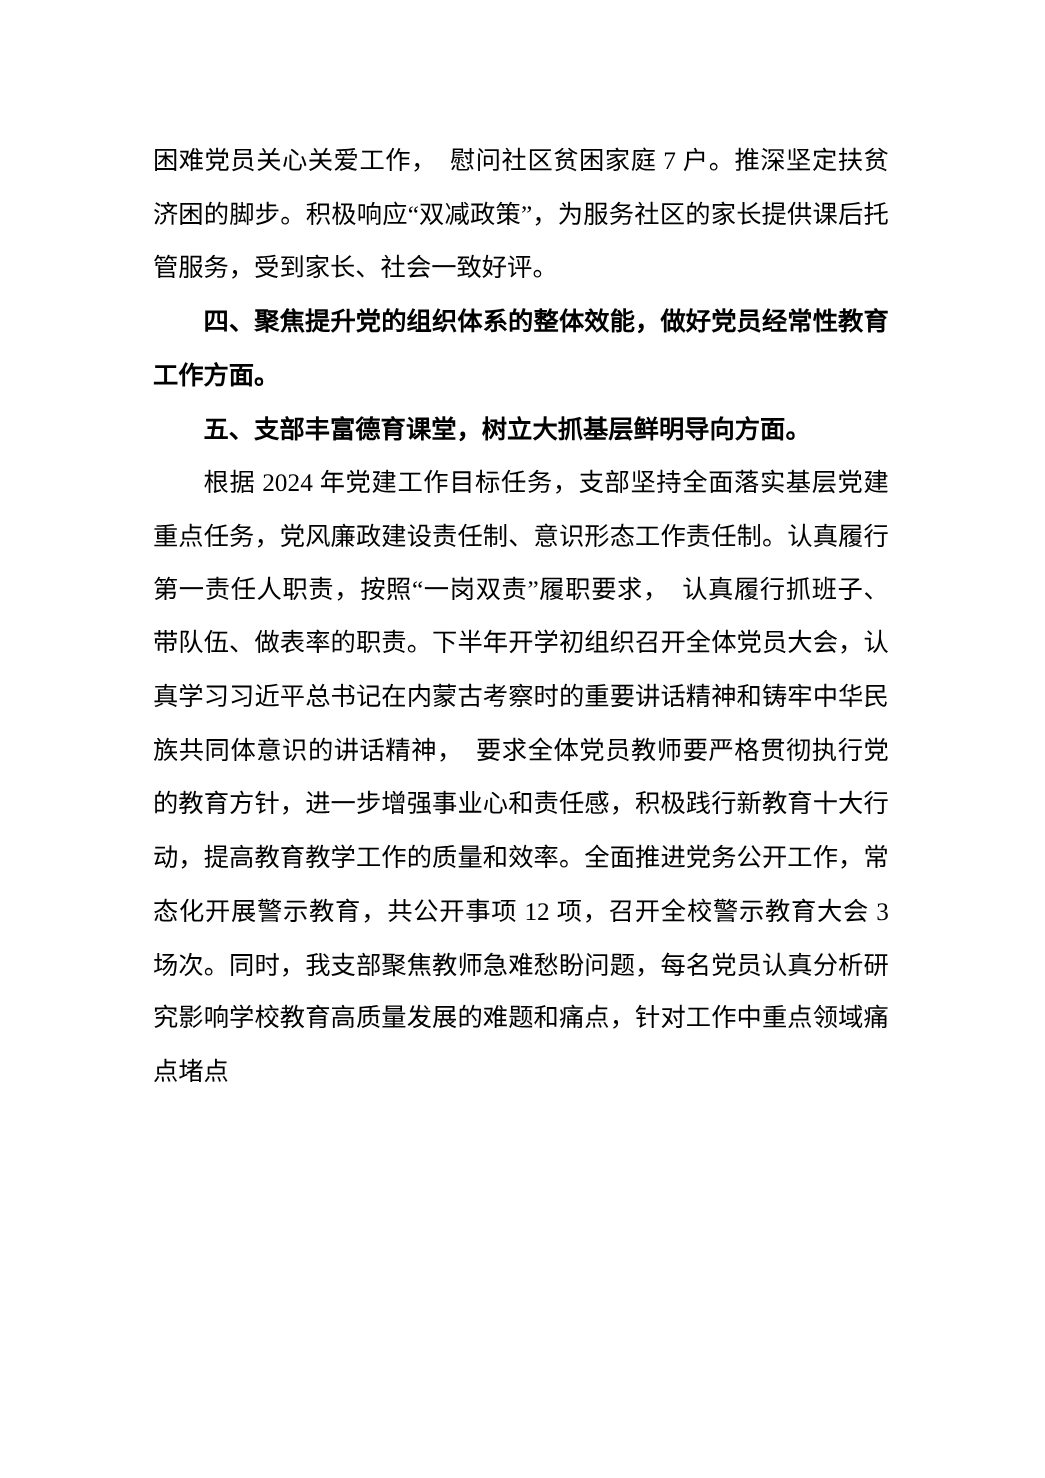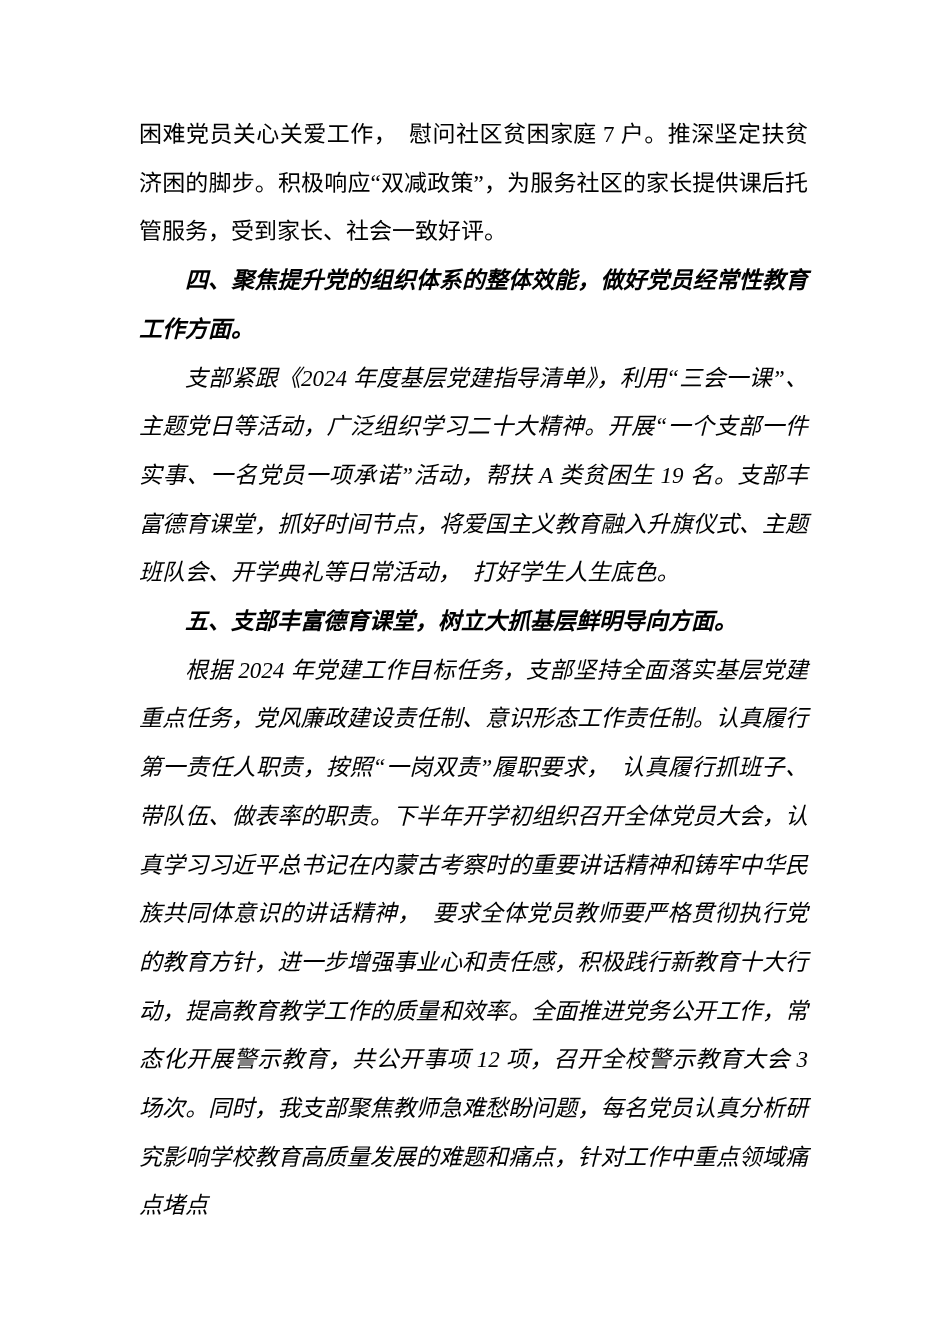--- a/index.html
+++ b/index.html
@@ -10,47 +10,45 @@
   .page {
     position: relative;
     width: 950px;
     height: 1344px;
     background: #ffffff;
     overflow: hidden;
   }
   .content {
     position: absolute;
     left: 139px;
-    top: 111px;
+    top: 123px;
     width: 669px;
   }
   .block {
     margin: 0;
     padding: 0;
     font-family: "Liberation Serif", "DejaVu Serif", serif;
     font-size: 23px;
     line-height: 48.7px;
     color: #000000;
     text-align: justify;
     text-justify: inter-ideograph;
     word-break: normal;
     overflow-wrap: break-word;
   }
   .block.indent {
     text-indent: 2em;
-    font-style: italic;
   }
   .block.heading {
     font-weight: bold;
   }
 </style>
 </head>
 <body>
 
 <div class="page" style="background: rgb(255, 255, 255);">
   <div class="content" style="color: rgb(0, 0, 0);">
       <p class="block">困难党员关心关爱工作，　慰问社区贫困家庭 7 户。推深坚定扶贫济困的脚步。积极响应“双减政策”，为服务社区的家长提供课后托管服务，受到家长、社会一致好评。</p>
       <p class="block indent heading">四、聚焦提升党的组织体系的整体效能，做好党员经常性教育工作方面。</p>
-      <p class="block indent">支部紧跟《2024 年度基层党建指导清单》，利用“三会一课”、主题党日等活动，广泛组织学习二十大精神。开展“一个支部一件实事、一名党员一项承诺”活动，帮扶 A 类贫困生 19 名。支部丰富德育课堂，抓好时间节点，将爱国主义教育融入升旗仪式、主题班队会、开学典礼等日常活动，　打好学生人生底色。</p>
       <p class="block indent heading">五、支部丰富德育课堂，树立大抓基层鲜明导向方面。</p>
       <p class="block indent">根据 2024 年党建工作目标任务，支部坚持全面落实基层党建重点任务，党风廉政建设责任制、意识形态工作责任制。认真履行第一责任人职责，按照“一岗双责”履职要求，　认真履行抓班子、带队伍、做表率的职责。下半年开学初组织召开全体党员大会，认真学习习近平总书记在内蒙古考察时的重要讲话精神和铸牢中华民族共同体意识的讲话精神，　要求全体党员教师要严格贯彻执行党的教育方针，进一步增强事业心和责任感，积极践行新教育十大行动，提高教育教学工作的质量和效率。全面推进党务公开工作，常态化开展警示教育，共公开事项 12 项，召开全校警示教育大会 3 场次。同时，我支部聚焦教师急难愁盼问题，每名党员认真分析研究影响学校教育高质量发展的难题和痛点，针对工作中重点领域痛点堵点</p>
     </div>
 </div>
 
 </body></html>

